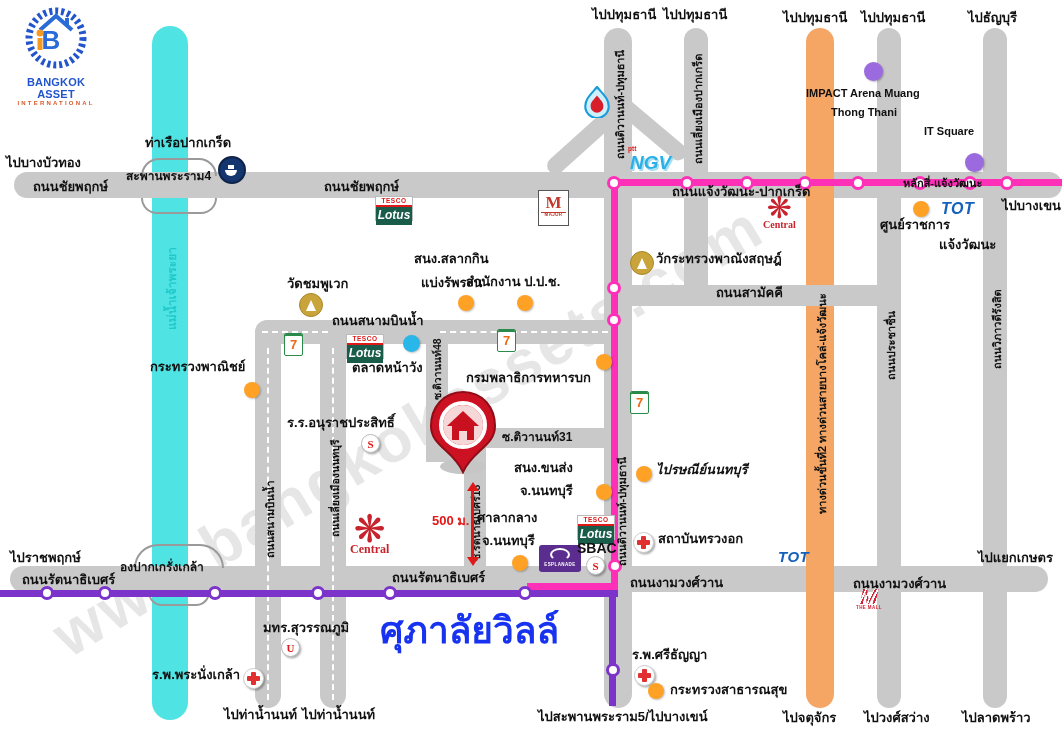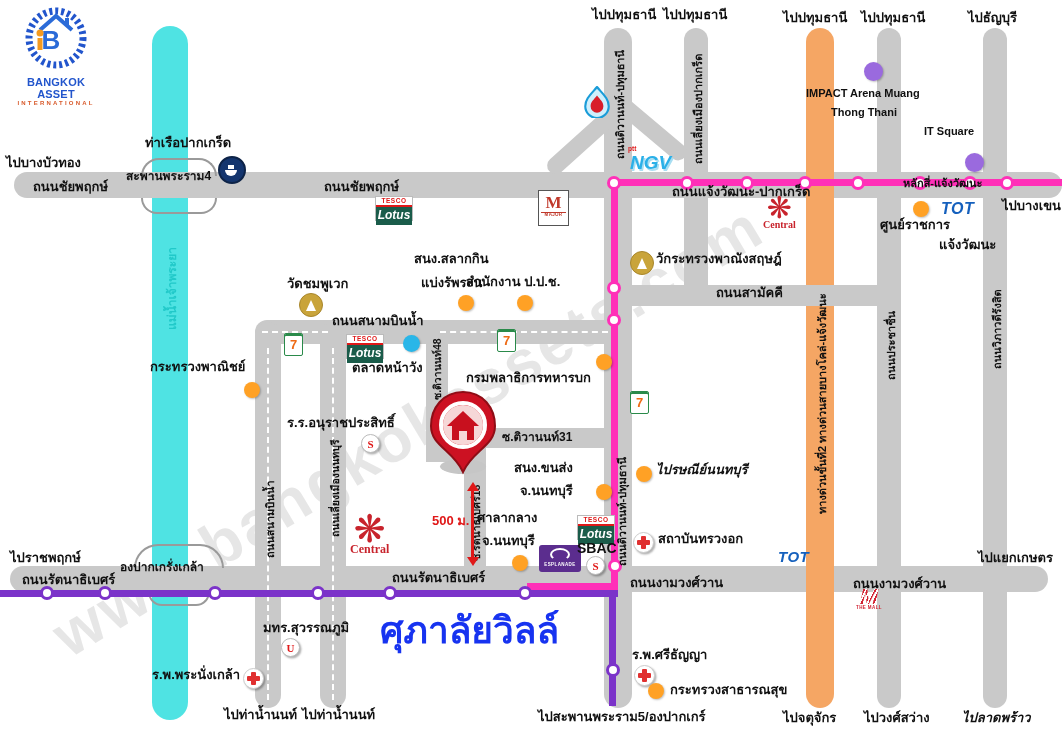--- a/index.html
+++ b/index.html
@@ -340,18 +340,18 @@
 
   <div class="bigblue" style="left:380px;top:600px;">ศุภาลัยวิลล์</div>
 
   <div class="lbl" style="left:632px;top:648px;">ร.พ.ศรีธัญญา</div>
   <div class="redcross" style="left:634px;top:665px;">
       <i class="h"></i>
       <i class="vv"></i>
     </div>
   <div class="dot o" style="left:648px;top:683px;"></div>
   <div class="lbl" style="left:670px;top:683px;">กระทรวงสาธารณสุข</div>
-  <div class="lbl" style="left:538px;top:710px;">ไปสะพานพระราม5/องปากเกร์</div>
+  <div class="lbl" style="left:538px;top:710px;">ไปสะพานพระราม5/ไปบางเขน์</div>
   <div class="lbl" style="left:783px;top:711px;">ไปจตุจักร</div>
   <div class="lbl" style="left:864px;top:711px;">ไปวงศ์สว่าง</div>
-  <div class="lbl" style="left:962px;top:711px;font-style:italic;">ไปลาดพร้าว</div>
+  <div class="lbl" style="left:962px;top:711px;">ไปลาดพร้าว</div>
 
 </div>
 
 </body></html>

